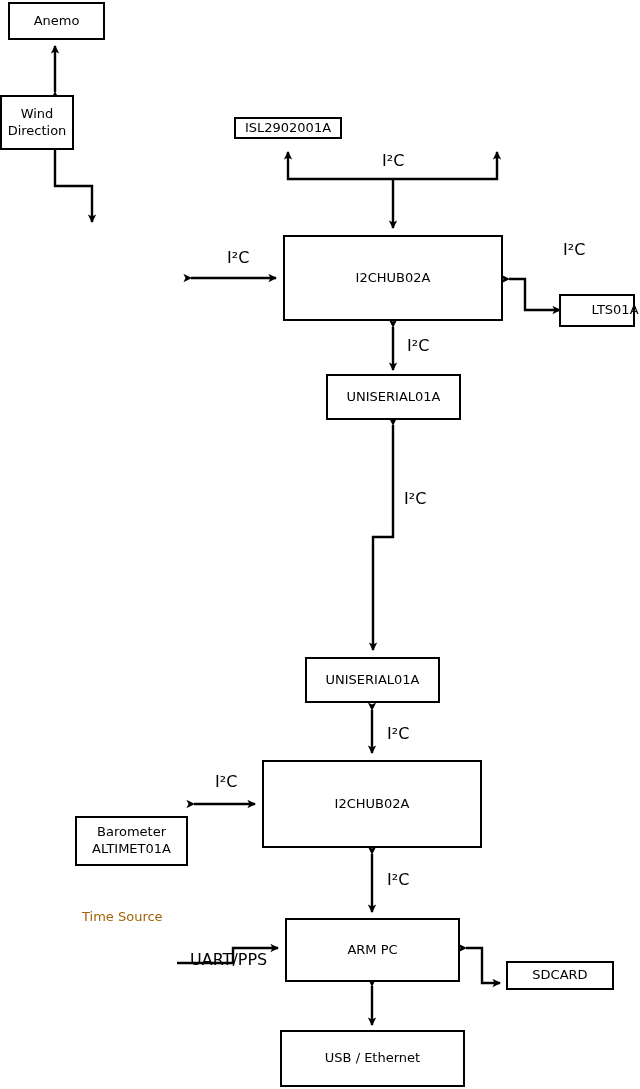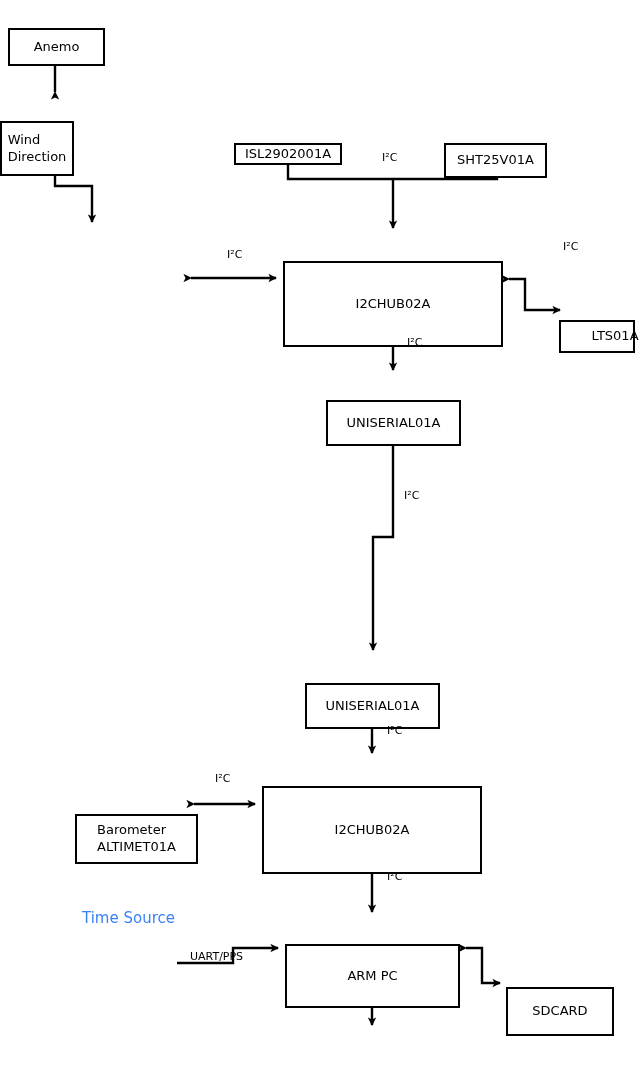--- a/index.html
+++ b/index.html
@@ -25,44 +25,43 @@
     height: 1089px;
   }
   .node {
     position: absolute;
     box-sizing: border-box;
     border: 2px solid #000000;
     background: #ffffff;
     display: flex;
     align-items: center;
     justify-content: center;
-    text-align: left;
+    text-align: center;
     color: #000000;
     font-size: 13px;
     line-height: 1.28;
     z-index: 3;
-    margin-top: 26px;
   }
   .node .lbl {
     display: block;
     white-space: pre-line;
   }
   .edge-label {
     position: absolute;
     color: #000000;
-    font-size: 11px;
+    font-size: 16px;
     line-height: 1.1;
     white-space: nowrap;
     z-index: 4;
     background: transparent;
   }
   .free-label {
     position: absolute;
-    color: #3b82f6;
-    font-size: 15px;
+    color: #a16207;
+    font-size: 13px;
     white-space: nowrap;
     z-index: 4;
   }
 </style>
 </head>
 <body>
 
 <div id="diagram-root">
 
   <svg class="wires" viewBox="0 0 640 1089" xmlns="http://www.w3.org/2000/svg">
@@ -110,23 +109,20 @@
   <div class="node" style="left:0; top:95px; width:74px; height:55px;">
     <span class="lbl">Wind
 Direction</span>
   </div>
 
 
   <div class="node" style="left:234px; top:117px; width:108px; height:22px;">
     <span class="lbl">ISL2902001A</span>
   </div>
 
-  <div class="node" style="left:444px; top:117px; width:103px; height:35px;">
-    <span class="lbl">SHT25V01A</span>
-  </div>
 
   <div class="node" style="left:283px; top:235px; width:220px; height:86px;">
     <span class="lbl">I2CHUB02A</span>
   </div>
 
   <div class="node" style="left:559px; top:294px; width:76px; height:33px;padding-left:36px;">
     <span class="lbl">LTS01A</span>
   </div>
 
   <div class="node" style="left:326px; top:374px; width:135px; height:46px;">
@@ -134,34 +130,37 @@
   </div>
 
   <div class="node" style="left:305px; top:657px; width:135px; height:46px;">
     <span class="lbl">UNISERIAL01A</span>
   </div>
 
   <div class="node" style="left:262px; top:760px; width:220px; height:88px;">
     <span class="lbl">I2CHUB02A</span>
   </div>
 
-  <div class="node" style="left:75px; top:788px; width:123px; height:50px;">
+  <div class="node" style="left:75px; top:816px; width:113px; height:50px;">
     <span class="lbl">Barometer
 ALTIMET01A</span>
   </div>
 
 
   <div class="node" style="left:285px; top:918px; width:175px; height:64px;">
     <span class="lbl">ARM PC</span>
   </div>
 
-  <div class="node" style="left:506px; top:961px; width:108px; height:49px;">
+  <div class="node" style="left:506px; top:961px; width:108px; height:29px;">
     <span class="lbl">SDCARD</span>
   </div>
 
+  <div class="node" style="left:280px; top:1030px; width:185px; height:57px;">
+    <span class="lbl">USB / Ethernet</span>
+  </div>
 
   <div class="edge-label" style="left:382px; top:152px;">
     <span>I²C</span>
   </div>
 
   <div class="edge-label" style="left:227px; top:249px;">
     <span>I²C</span>
   </div>
 
   <div class="edge-label" style="left:563px; top:241px;">

